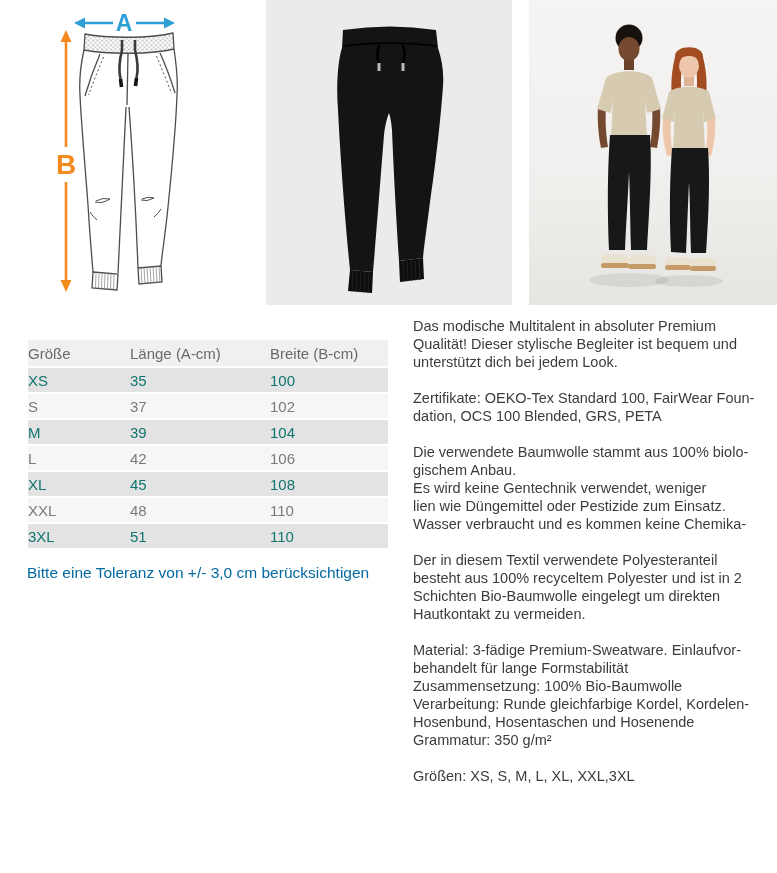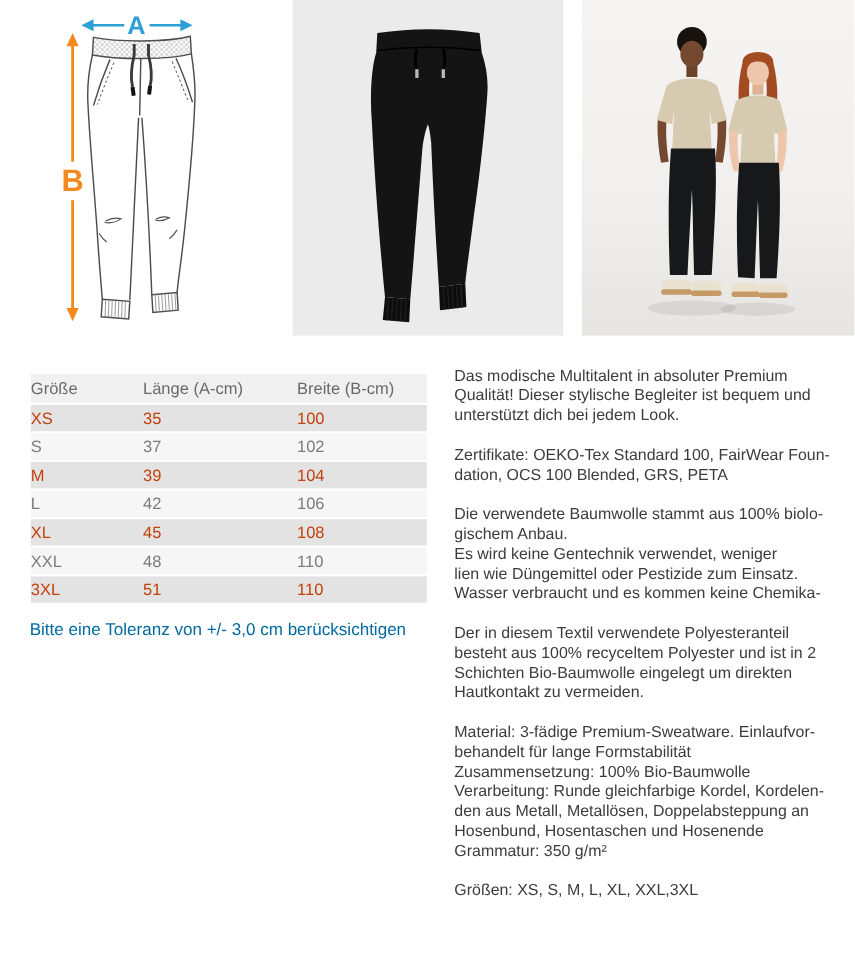--- a/index.html
+++ b/index.html
@@ -12,28 +12,28 @@
   .models-panel{position:absolute;left:529px;top:0;width:248px;height:305px;
                 background:linear-gradient(180deg,#f5f4f2 0%,#f1f0ee 55%,#e7e5e2 100%);}
   .diagram-panel svg,.flat-panel svg,.models-panel svg{display:block;width:100%;height:100%;}
 
   
   .size-table{position:absolute;left:28px;top:340px;width:360px;font-size:15px;}
   .trow{display:grid;grid-template-columns:102px 140px 118px;align-items:center;
         height:24px;margin-bottom:2px;}
   .trow > div{}
   .trow.head{height:26px;background:#f1f0f0;color:#696969;}
-  .trow.odd{background:#e4e3e3;color:#c2410c;}
+  .trow.odd{background:#e4e3e3;color:#0f766e;}
   .trow.even{background:#f7f6f6;color:#7b7b7b;}
 
   .tolerance{position:absolute;left:27px;top:564px;width:390px;
              font-size:15.5px;color:#0369a1;}
 
   
-  .description{position:absolute;left:413px;top:333px;width:364px;color:#3c3c3c;}
+  .description{position:absolute;left:413px;top:317px;width:364px;color:#3c3c3c;}
   .para{margin:0 0 18px 0;}
   .para:last-child{margin-bottom:16px;}
   .dline{height:18px;line-height:18px;font-size:14.5px;white-space:nowrap;}
 </style>
 </head>
 <body>
 
 <div class="page">
 
   <div class="diagram-panel">
@@ -235,21 +235,20 @@
       <div class="dline">Der in diesem Textil verwendete Polyesteranteil</div>
       <div class="dline">besteht aus 100% recyceltem Polyester und ist in 2</div>
       <div class="dline">Schichten Bio-Baumwolle eingelegt um direkten</div>
       <div class="dline">Hautkontakt zu vermeiden.</div>
     </div>
     <div class="para">
       <div class="dline">Material: 3-fädige Premium-Sweatware. Einlaufvor-</div>
       <div class="dline">behandelt für lange Formstabilität</div>
       <div class="dline">Zusammensetzung: 100% Bio-Baumwolle</div>
       <div class="dline">Verarbeitung: Runde gleichfarbige Kordel, Kordelen-</div>
-      <div class="dline">den aus Metall, Metallösen, Doppelabsteppung an</div>
       <div class="dline">Hosenbund, Hosentaschen und Hosenende</div>
       <div class="dline">Grammatur: 350 g/m²</div>
     </div>
     <div class="para">
       <div class="dline">Größen: XS, S, M, L, XL, XXL,3XL</div>
     </div>
   </div>
 
 </div>
 

